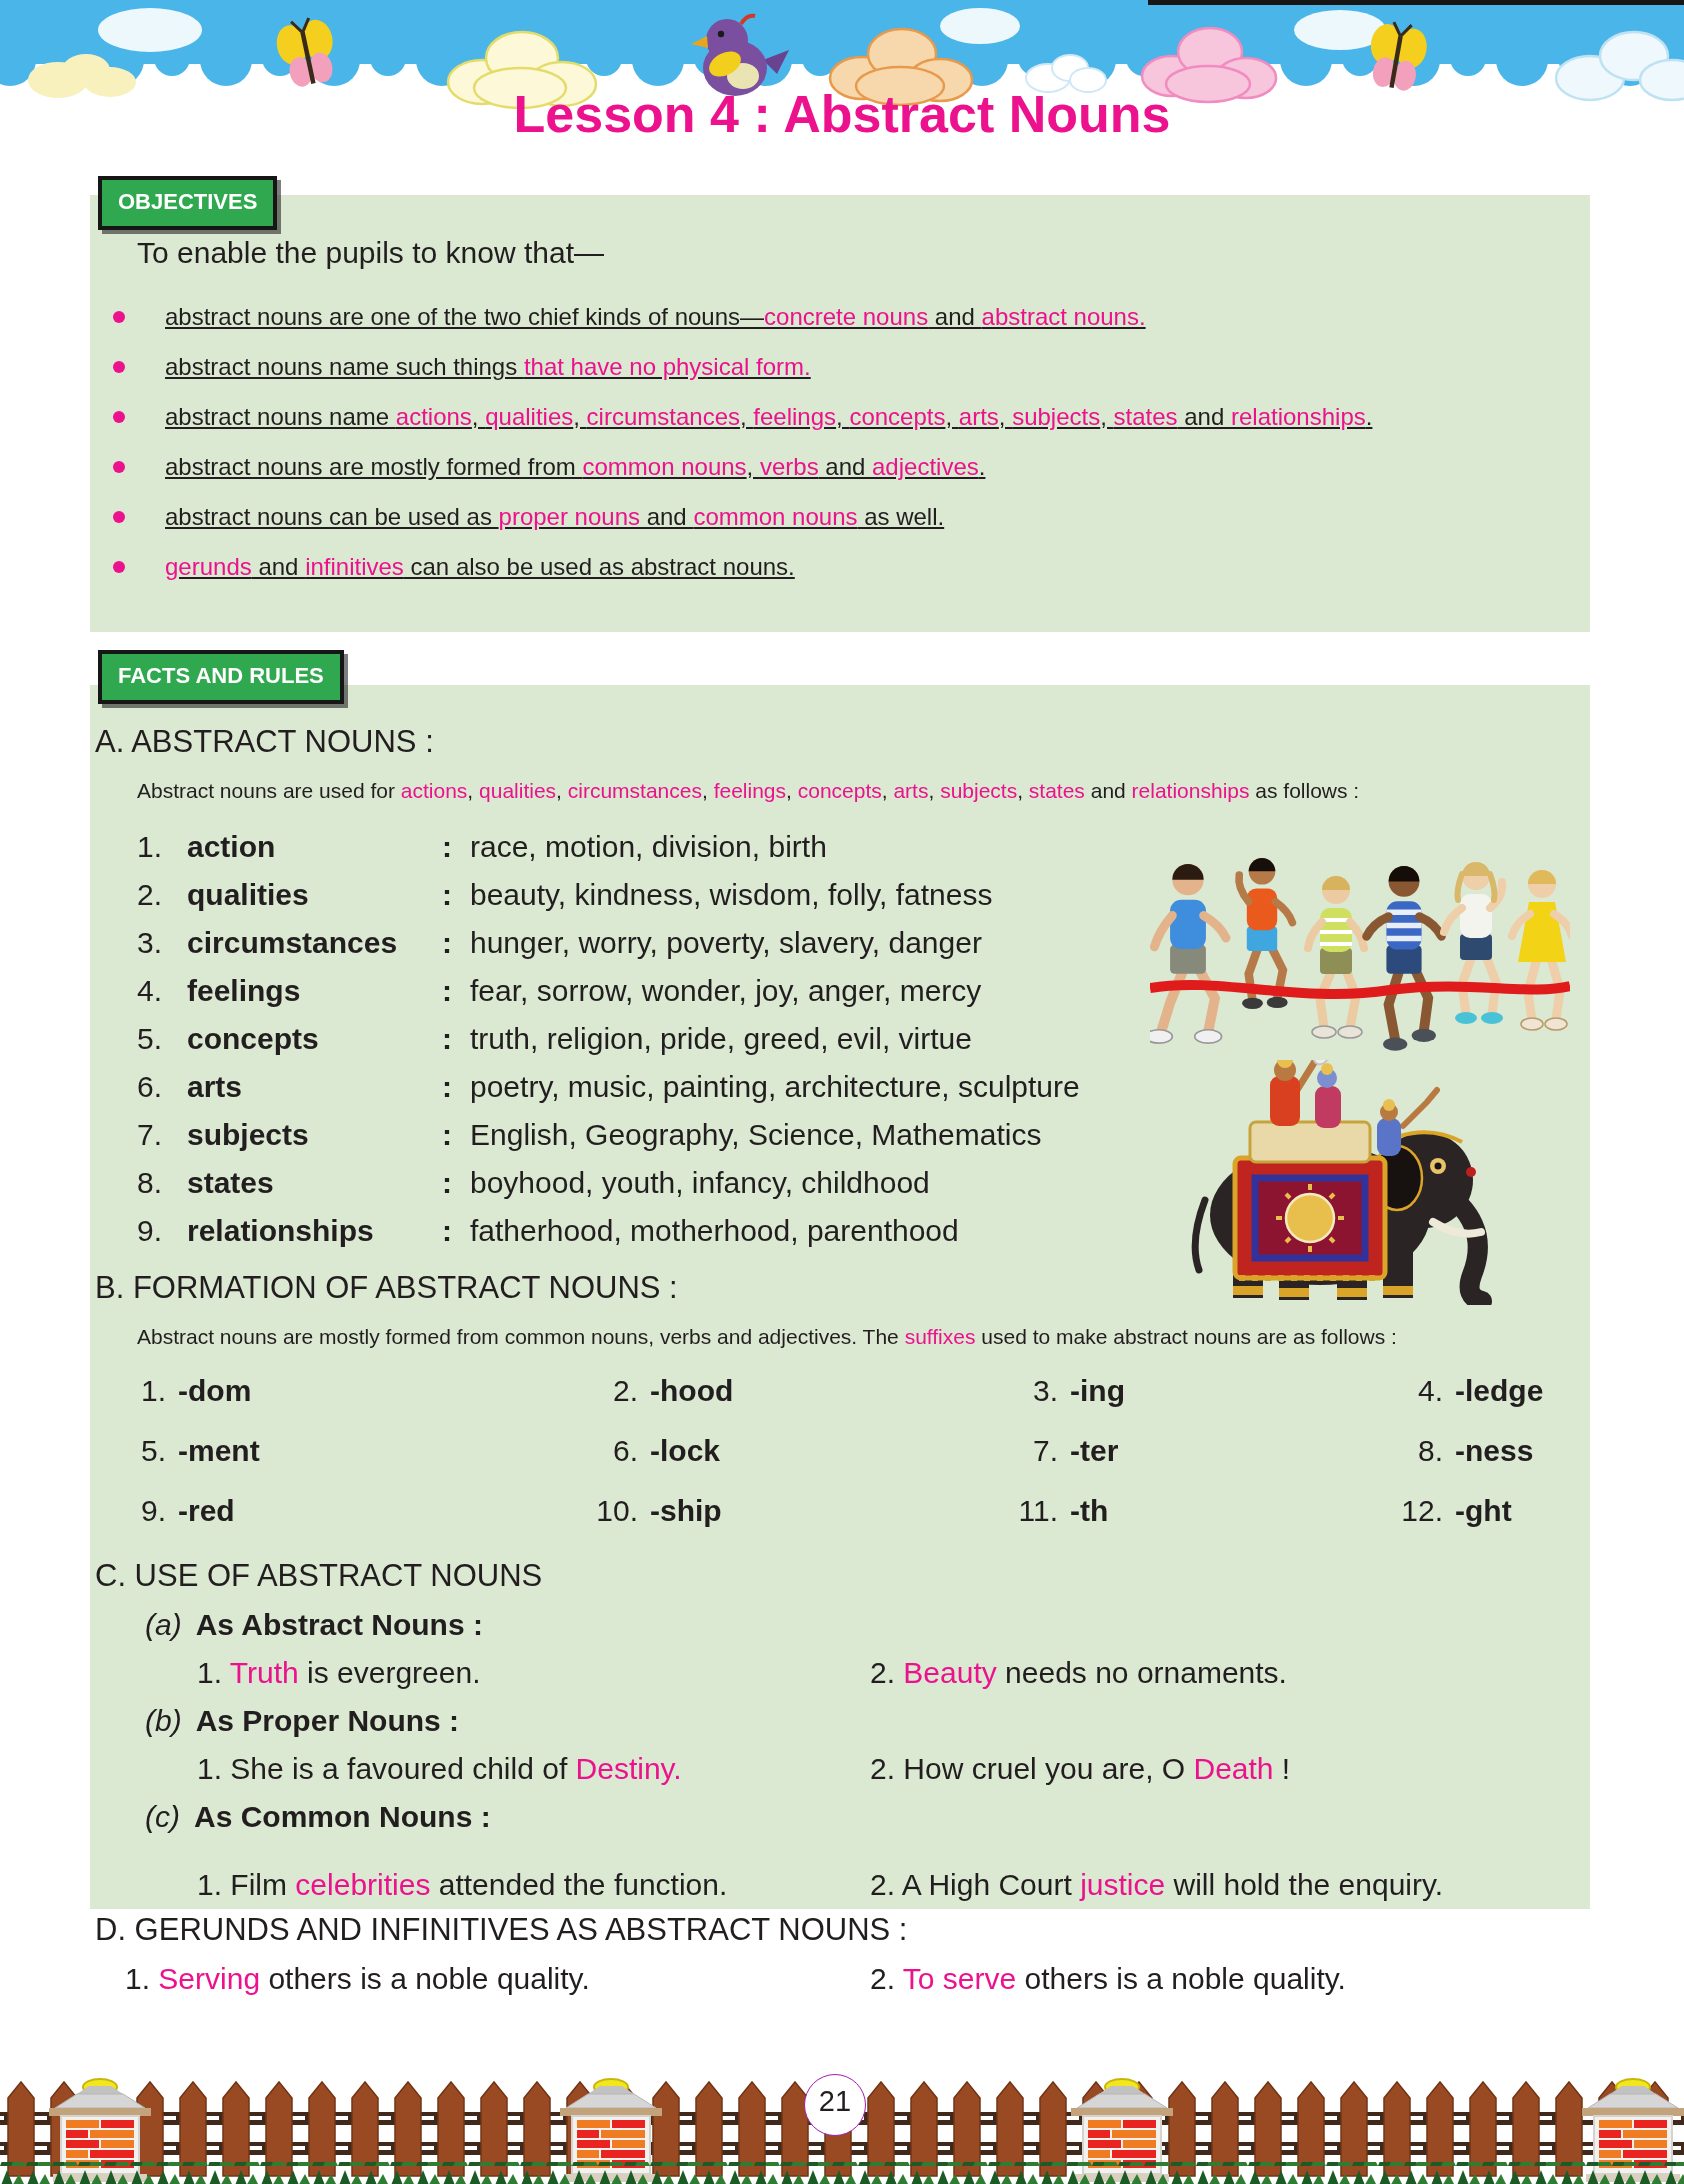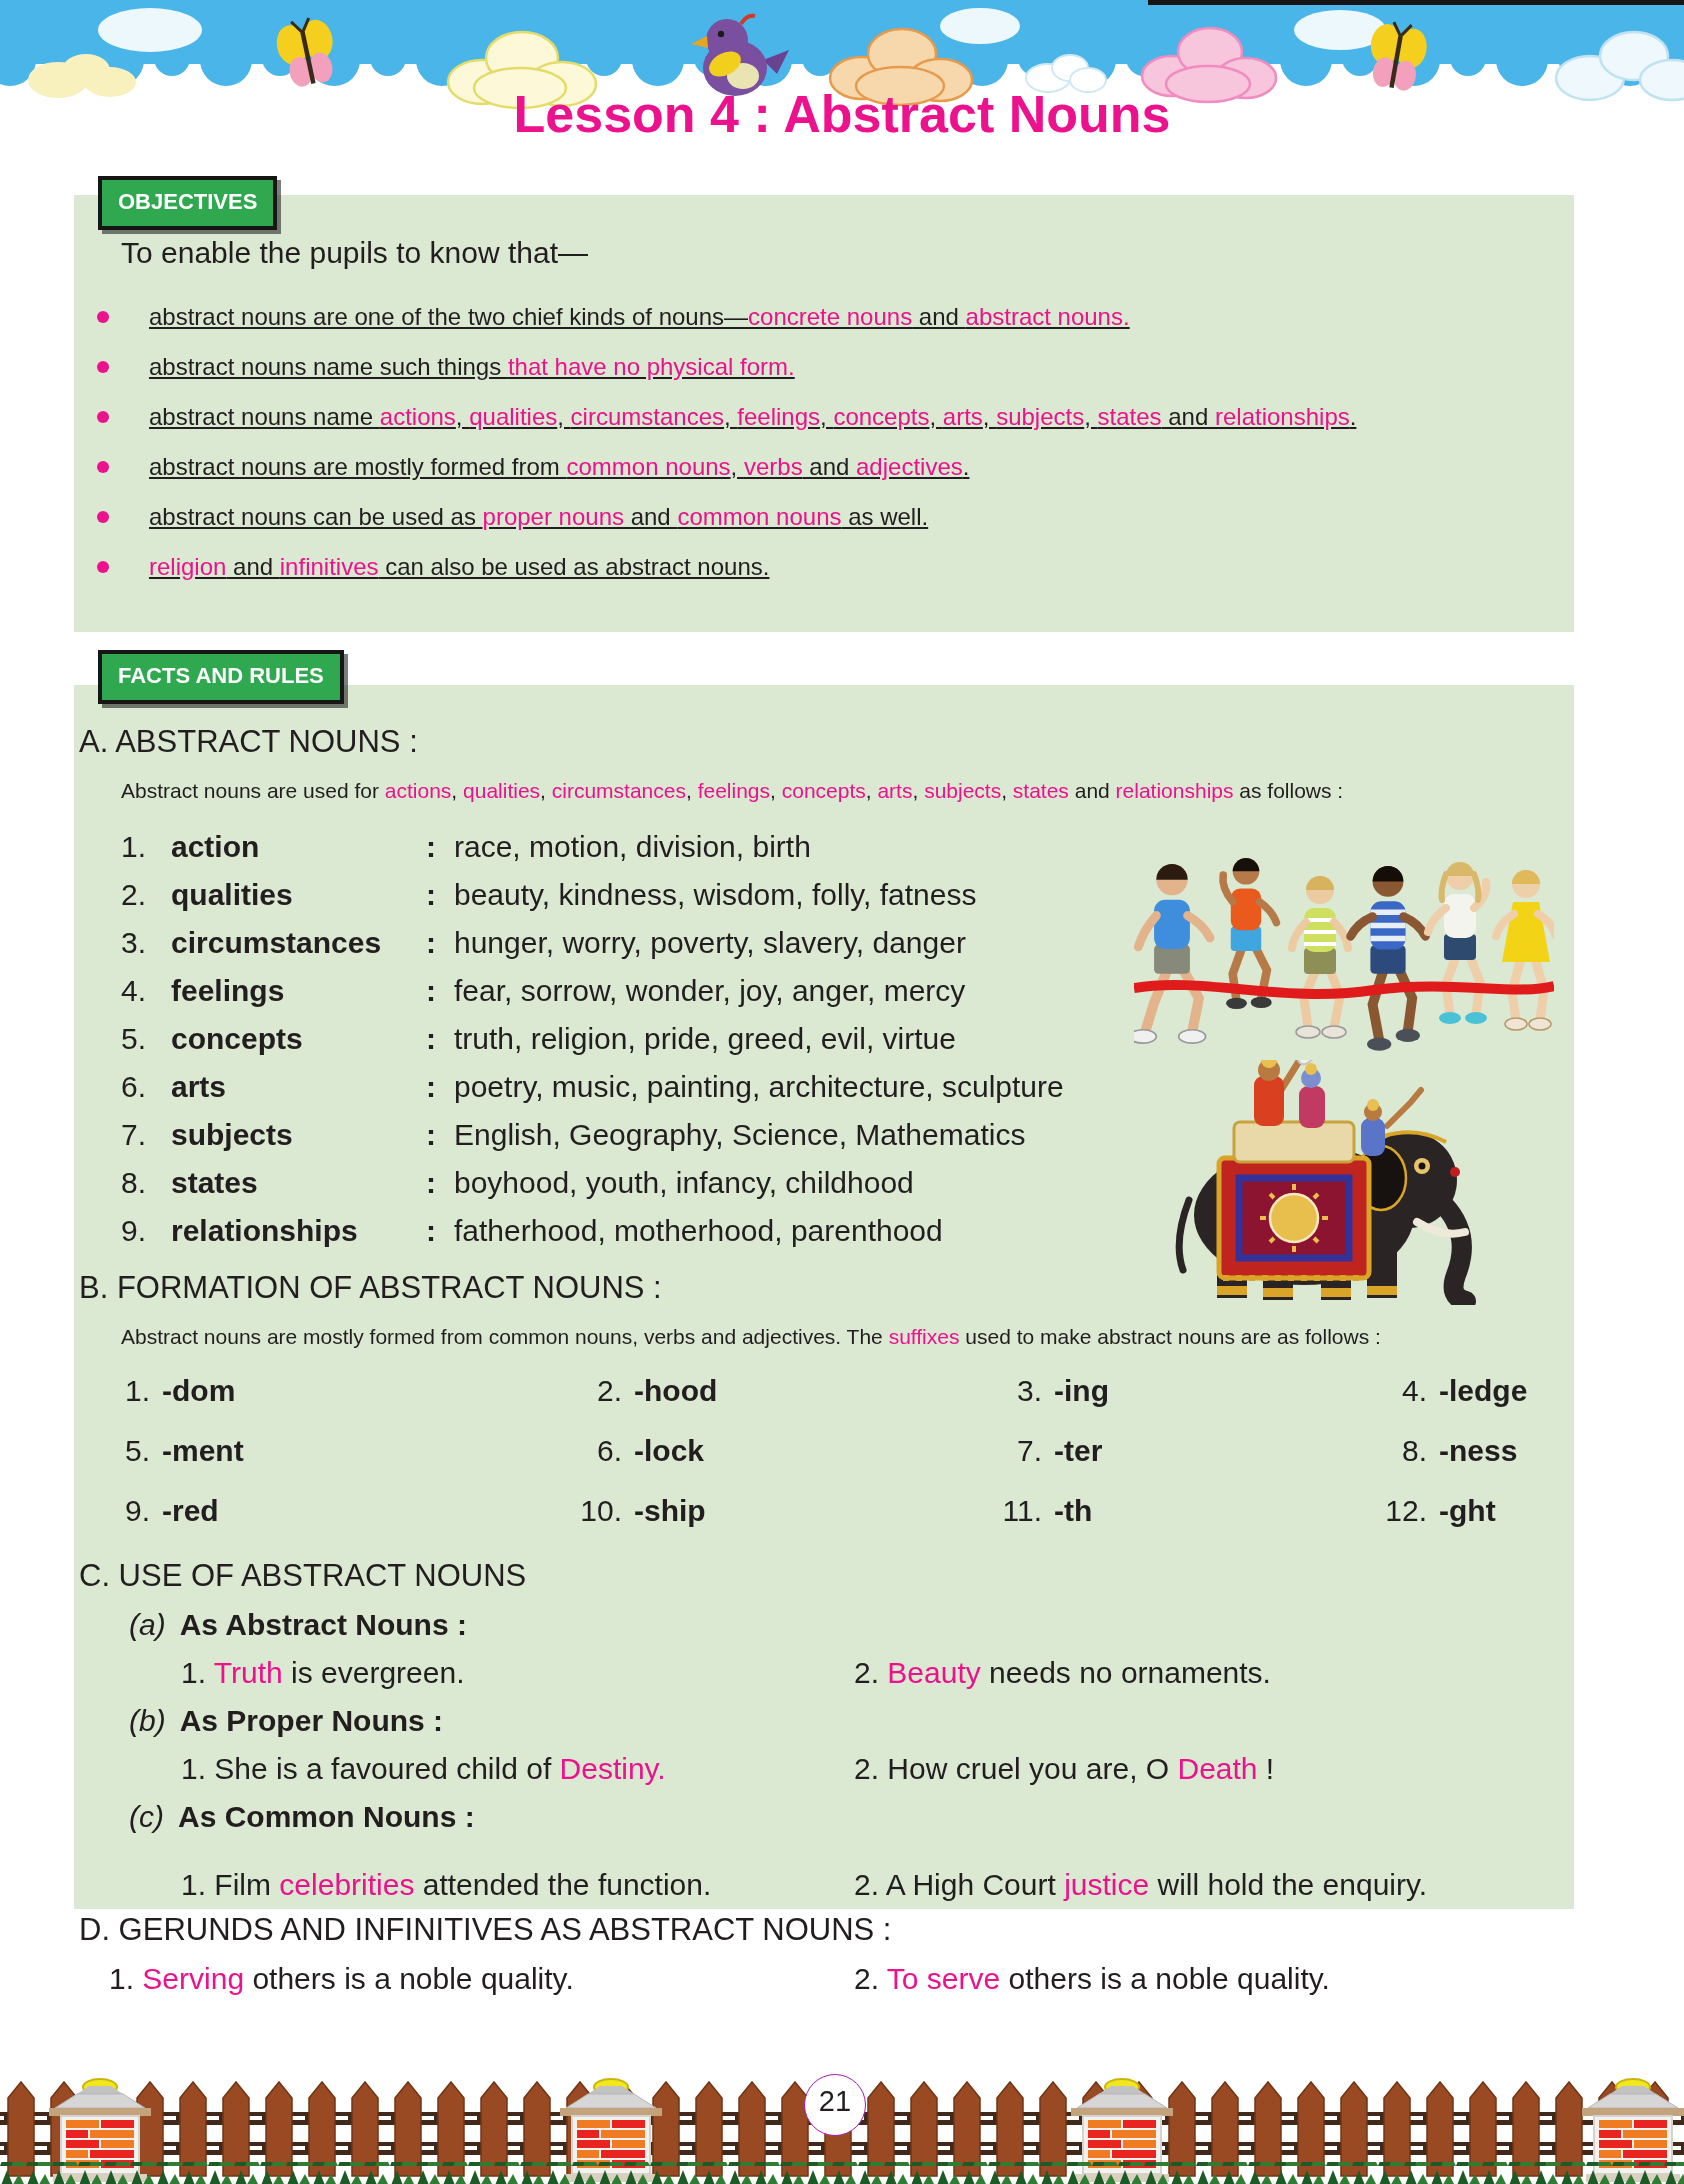--- a/index.html
+++ b/index.html
@@ -6,21 +6,21 @@
   .page{position:relative;width:1684px;height:2184px;background:#ffffff;overflow:hidden;
         font-family:"Liberation Sans",sans-serif;color:#221e1f;}
   .top-border{position:absolute;left:0;top:0;width:1684px;height:118px;}
   .page-title{position:absolute;left:0;top:84px;width:100%;margin:0;text-align:center;
         font-size:52px;font-weight:bold;color:#ec128d;letter-spacing:0;}
   .tab{position:absolute;left:98px;background:#2fa84f;color:#ffffff;font-weight:bold;
         font-size:22px;line-height:30px;padding:7px 16px 9px 16px;border:4px solid #161616;
         box-shadow:4px 4px 0 rgba(20,20,20,0.55);z-index:5;}
   .tab-objectives{top:176px;}
   .tab-facts{top:650px;}
-  .panel{position:absolute;left:74px;width:1500px;background:#dbe8d2;box-sizing:border-box;}
+  .panel{position:absolute;left:90px;width:1500px;background:#dbe8d2;box-sizing:border-box;}
   .panel-obj{top:195px;height:437px;padding:38px 50px 0 0;}
   .panel-facts{top:685px;height:1224px;padding:36px 45px 0 0;}
   .intro{font-size:30px;line-height:40px;margin:0 0 24px 47px;}
   .bullet{display:flex;margin:0 0 10px 1px;font-size:24px;line-height:40px;text-decoration:underline;}
   .dot{flex:none;width:12px;height:12px;border-radius:50%;background:#ec128d;margin:14px 40px 0 22px;}
   .bt{flex:1;text-align:justify;padding-right:2px;}
   .seg-k{color:#221e1f;}
   .seg-p{color:#ec128d;}
   .sec-h{font-size:31px;font-weight:normal;line-height:42px;margin:0 0 0 5px;color:#221e1f;}
   .h-b{margin-top:16px;}
@@ -186,21 +186,21 @@
           <span class="bt"><span class="seg-k">abstract nouns are mostly formed from </span><span class="seg-p">common nouns</span><span class="seg-k">, </span><span class="seg-p">verbs</span><span class="seg-k"> and </span><span class="seg-p">adjectives</span><span class="seg-k">.</span></span>
         </div>
 
         <div class="bullet">
           <span class="dot"></span>
           <span class="bt"><span class="seg-k">abstract nouns can be used as </span><span class="seg-p">proper nouns</span><span class="seg-k"> and </span><span class="seg-p">common nouns</span><span class="seg-k"> as well.</span></span>
         </div>
 
         <div class="bullet">
           <span class="dot"></span>
-          <span class="bt"><span class="seg-p">religion</span><span class="seg-k"> and </span><span class="seg-p">infinitives</span><span class="seg-k"> can also be used as abstract nouns.</span></span>
+          <span class="bt"><span class="seg-p">gerunds</span><span class="seg-k"> and </span><span class="seg-p">infinitives</span><span class="seg-k"> can also be used as abstract nouns.</span></span>
         </div>
       </div>
   </section>
 
   <div class="tab tab-facts">FACTS AND RULES</div>
 
   <section class="panel panel-facts">
 
     <h2 class="sec-h">A. ABSTRACT NOUNS :</h2>
     <p class="para"><span class="seg-k">Abstract nouns are used for </span><span class="seg-p">actions</span><span class="seg-k">, </span><span class="seg-p">qualities</span><span class="seg-k">, </span><span class="seg-p">circumstances</span><span class="seg-k">, </span><span class="seg-p">feelings</span><span class="seg-k">, </span><span class="seg-p">concepts</span><span class="seg-k">, </span><span class="seg-p">arts</span><span class="seg-k">, </span><span class="seg-p">subjects</span><span class="seg-k">, </span><span class="seg-p">states</span><span class="seg-k"> and </span><span class="seg-p">relationships</span><span class="seg-k"> as follows :</span></p>

